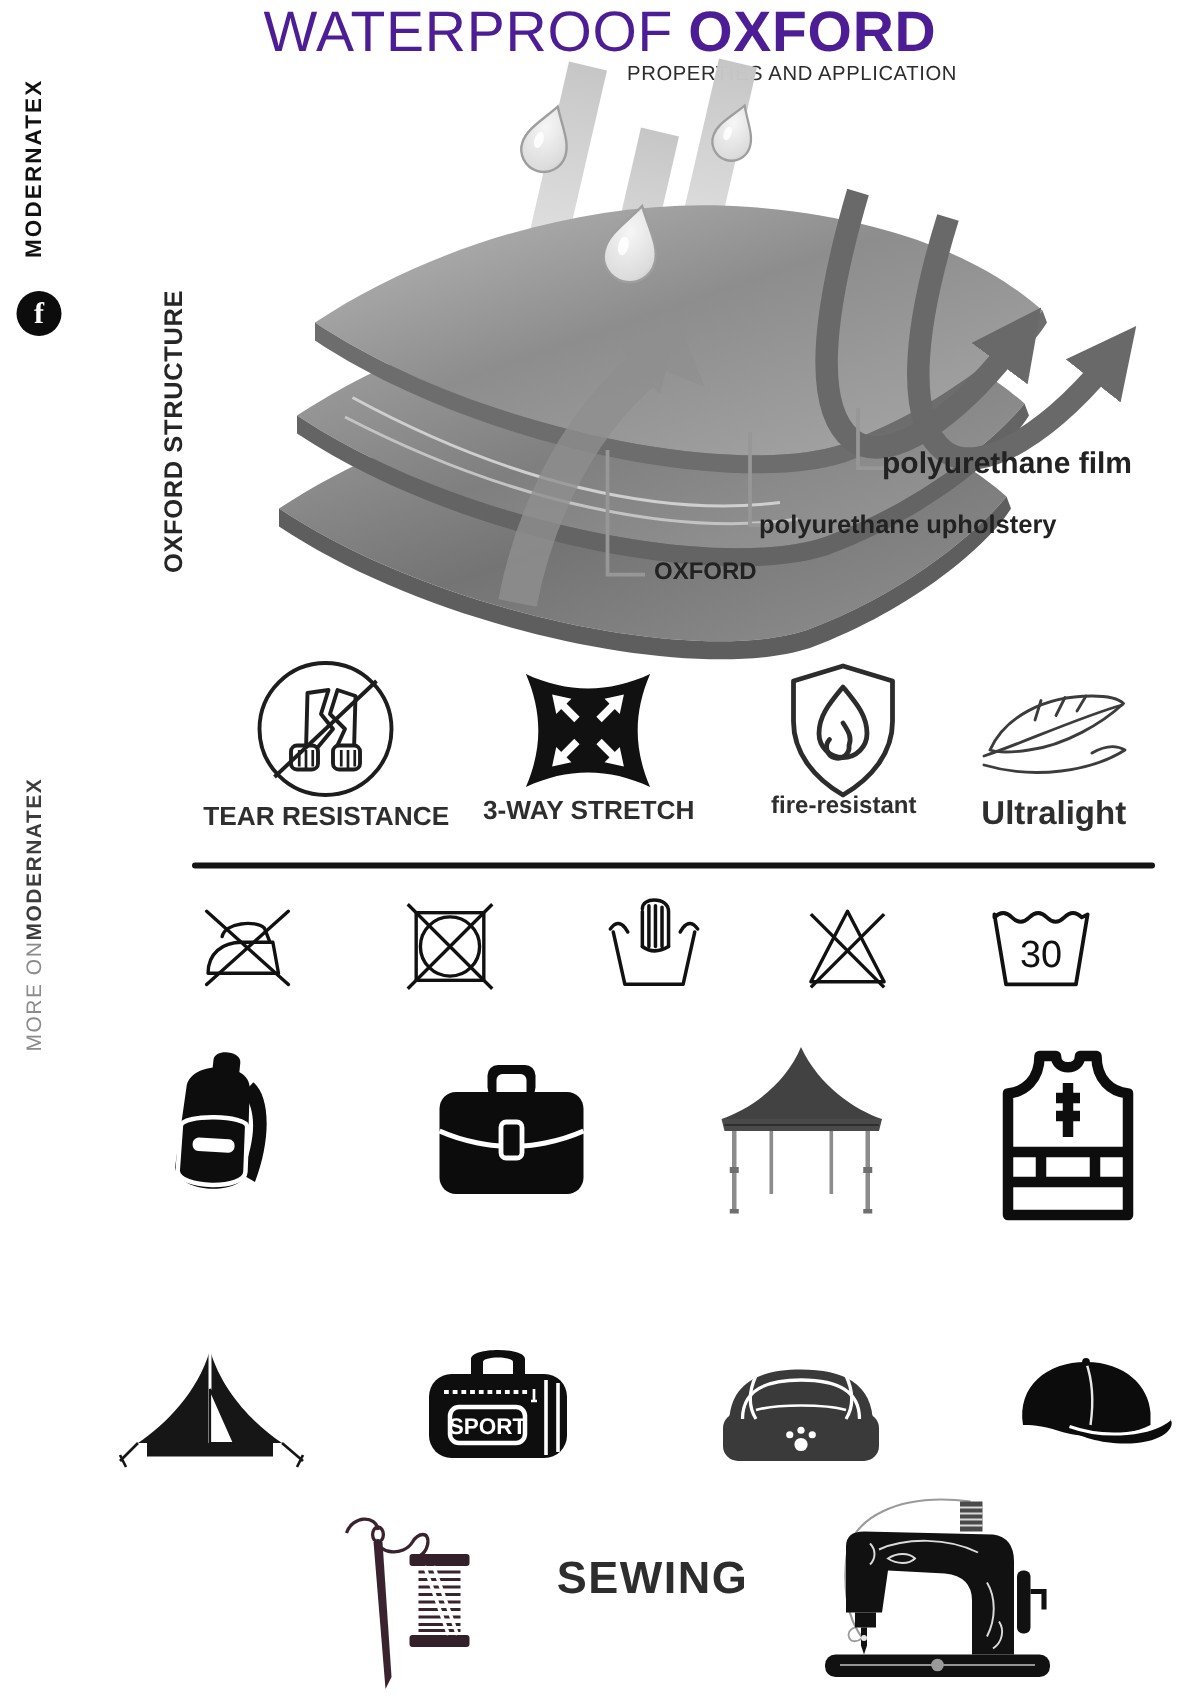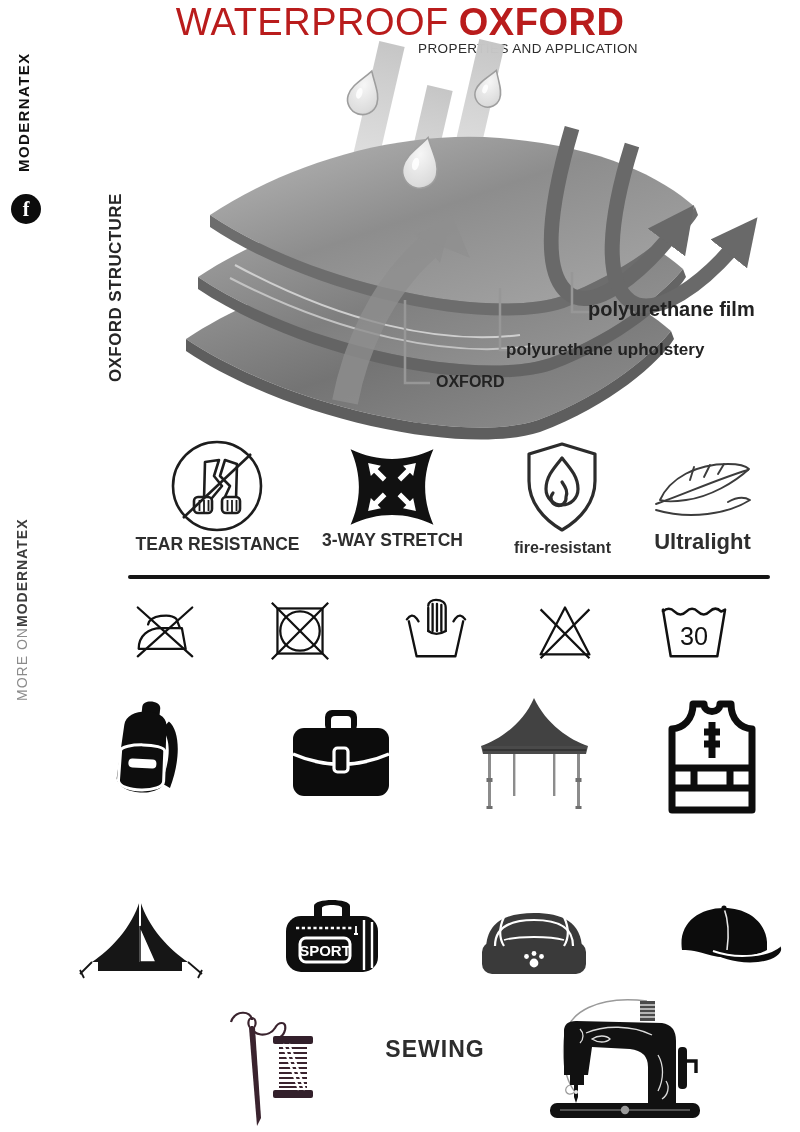--- a/index.html
+++ b/index.html
@@ -1,38 +1,38 @@
 <!DOCTYPE html>
 <html><head>
 <meta charset="utf-8">
 <style>
   html,body{margin:0;padding:0;background:#ffffff;}
   .page{position:relative;width:800px;height:1132px;background:#fff;overflow:hidden;
         font-family:"Liberation Sans","DejaVu Sans",sans-serif;color:#1f1f1f;}
   .abs{position:absolute;}
   .title{left:0;top:0;width:800px;text-align:center;font-size:38px;letter-spacing:.5px;
-         color:#b91c1c;line-height:44px;white-space:nowrap;}
+         color:#4c1d95;line-height:44px;white-space:nowrap;}
   .title .reg{font-weight:400;}
   .title .bold{font-weight:700;margin-left:10px;}
   .subtitle{left:0;top:41px;width:638px;text-align:right;font-size:13.5px;letter-spacing:.4px;color:#2c2c2c;}
   .vtext{writing-mode:vertical-rl;transform:rotate(180deg);white-space:nowrap;}
   .brand-rail{left:8px;top:36px;height:152px;width:30px;font-size:15px;font-weight:700;
               letter-spacing:1.4px;color:#111;display:flex;align-items:center;justify-content:center;}
   .fb{left:11px;top:194px;width:30px;height:30px;border-radius:50%;background:#0c0c0c;color:#fff;
       display:flex;align-items:center;justify-content:center;font-size:20px;font-weight:700;
       font-family:"Liberation Serif","DejaVu Serif",serif;line-height:30px;}
   .oxford-structure{left:100px;top:183px;height:210px;width:32px;font-size:17px;font-weight:700;
                     letter-spacing:.4px;color:#262626;display:flex;align-items:center;justify-content:center;}
   .more-rail{left:8px;top:496px;height:228px;width:28px;font-size:14px;letter-spacing:1px;
              display:flex;align-items:center;justify-content:center;color:#8b8b8b;}
   .more-rail .b{font-weight:700;color:#3c3c3c;}
   .layer-label{font-weight:700;color:#222;white-space:nowrap;}
   .prop-label{font-weight:700;color:#2e2e2e;text-align:center;white-space:nowrap;}
   .divider{left:128px;top:575px;width:642px;height:4px;background:#151515;border-radius:2px;}
-  .sewing-label{left:360px;top:1036px;width:150px;text-align:center;font-size:23px;font-weight:700;
+  .sewing-label{left:360px;top:1036px;width:150px;text-align:center;font-size:30px;font-weight:700;
                 letter-spacing:1px;color:#2d2d2d;}
   svg{display:block;overflow:visible;}
 </style>
 </head>
 <body>
 
 <div class="page">
 
   <div class="abs title">
     <span class="reg">WATERPROOF</span><span class="bold">OXFORD</span>
@@ -181,21 +181,21 @@
     <g stroke="#3c3c3c" stroke-width="1.9" fill="none" stroke-linejoin="round" stroke-linecap="round">
       <path d="M10 48 C20 26,46 12,78 12 C90 12,96 14,99 17 C85 30,60 45,36 48 C26 49.5,16 50,10 48 Z"></path>
       <path d="M6 52 C30 44,70 26,98 18"></path>
       <path d="M44 15 L40 28 M60 13 L54 25 M74 12 L68 22"></path>
       <path d="M6 58 C40 68,78 62,100 48 C93 44,85 46,78 50"></path>
     </g>
   </svg>
 
   <div class="abs prop-label" style="left:130px;top:534px;width:175px;font-size:17.5px;">TEAR RESISTANCE</div>
   <div class="abs prop-label" style="left:310px;top:530px;width:165px;font-size:17.5px;">3-WAY STRETCH</div>
-  <div class="abs prop-label" style="left:500px;top:529px;width:125px;font-size:16px;margin-top:10px;">fire-resistant</div>
+  <div class="abs prop-label" style="left:500px;top:529px;width:125px;font-size:16px;">fire-resistant</div>
   <div class="abs prop-label" style="left:650px;top:529px;width:105px;font-size:22px;">Ultralight</div>
 
   <div class="abs divider"></div>
 
   <svg class="abs" style="left:131px;top:600px;" width="68" height="62" viewBox="0 0 72 66">
     <g stroke="#111" stroke-width="2.4" fill="none" stroke-linejoin="round" stroke-linecap="round">
       <path d="M18 26 C20 16,42 14,48 20 L52 30"></path>
       <path d="M8 52 C8 38,18 30,32 30 L54 30 L58 52 Z"></path>
       <path d="M7 60 L65 8 M7 8 L65 60"></path>
     </g>

